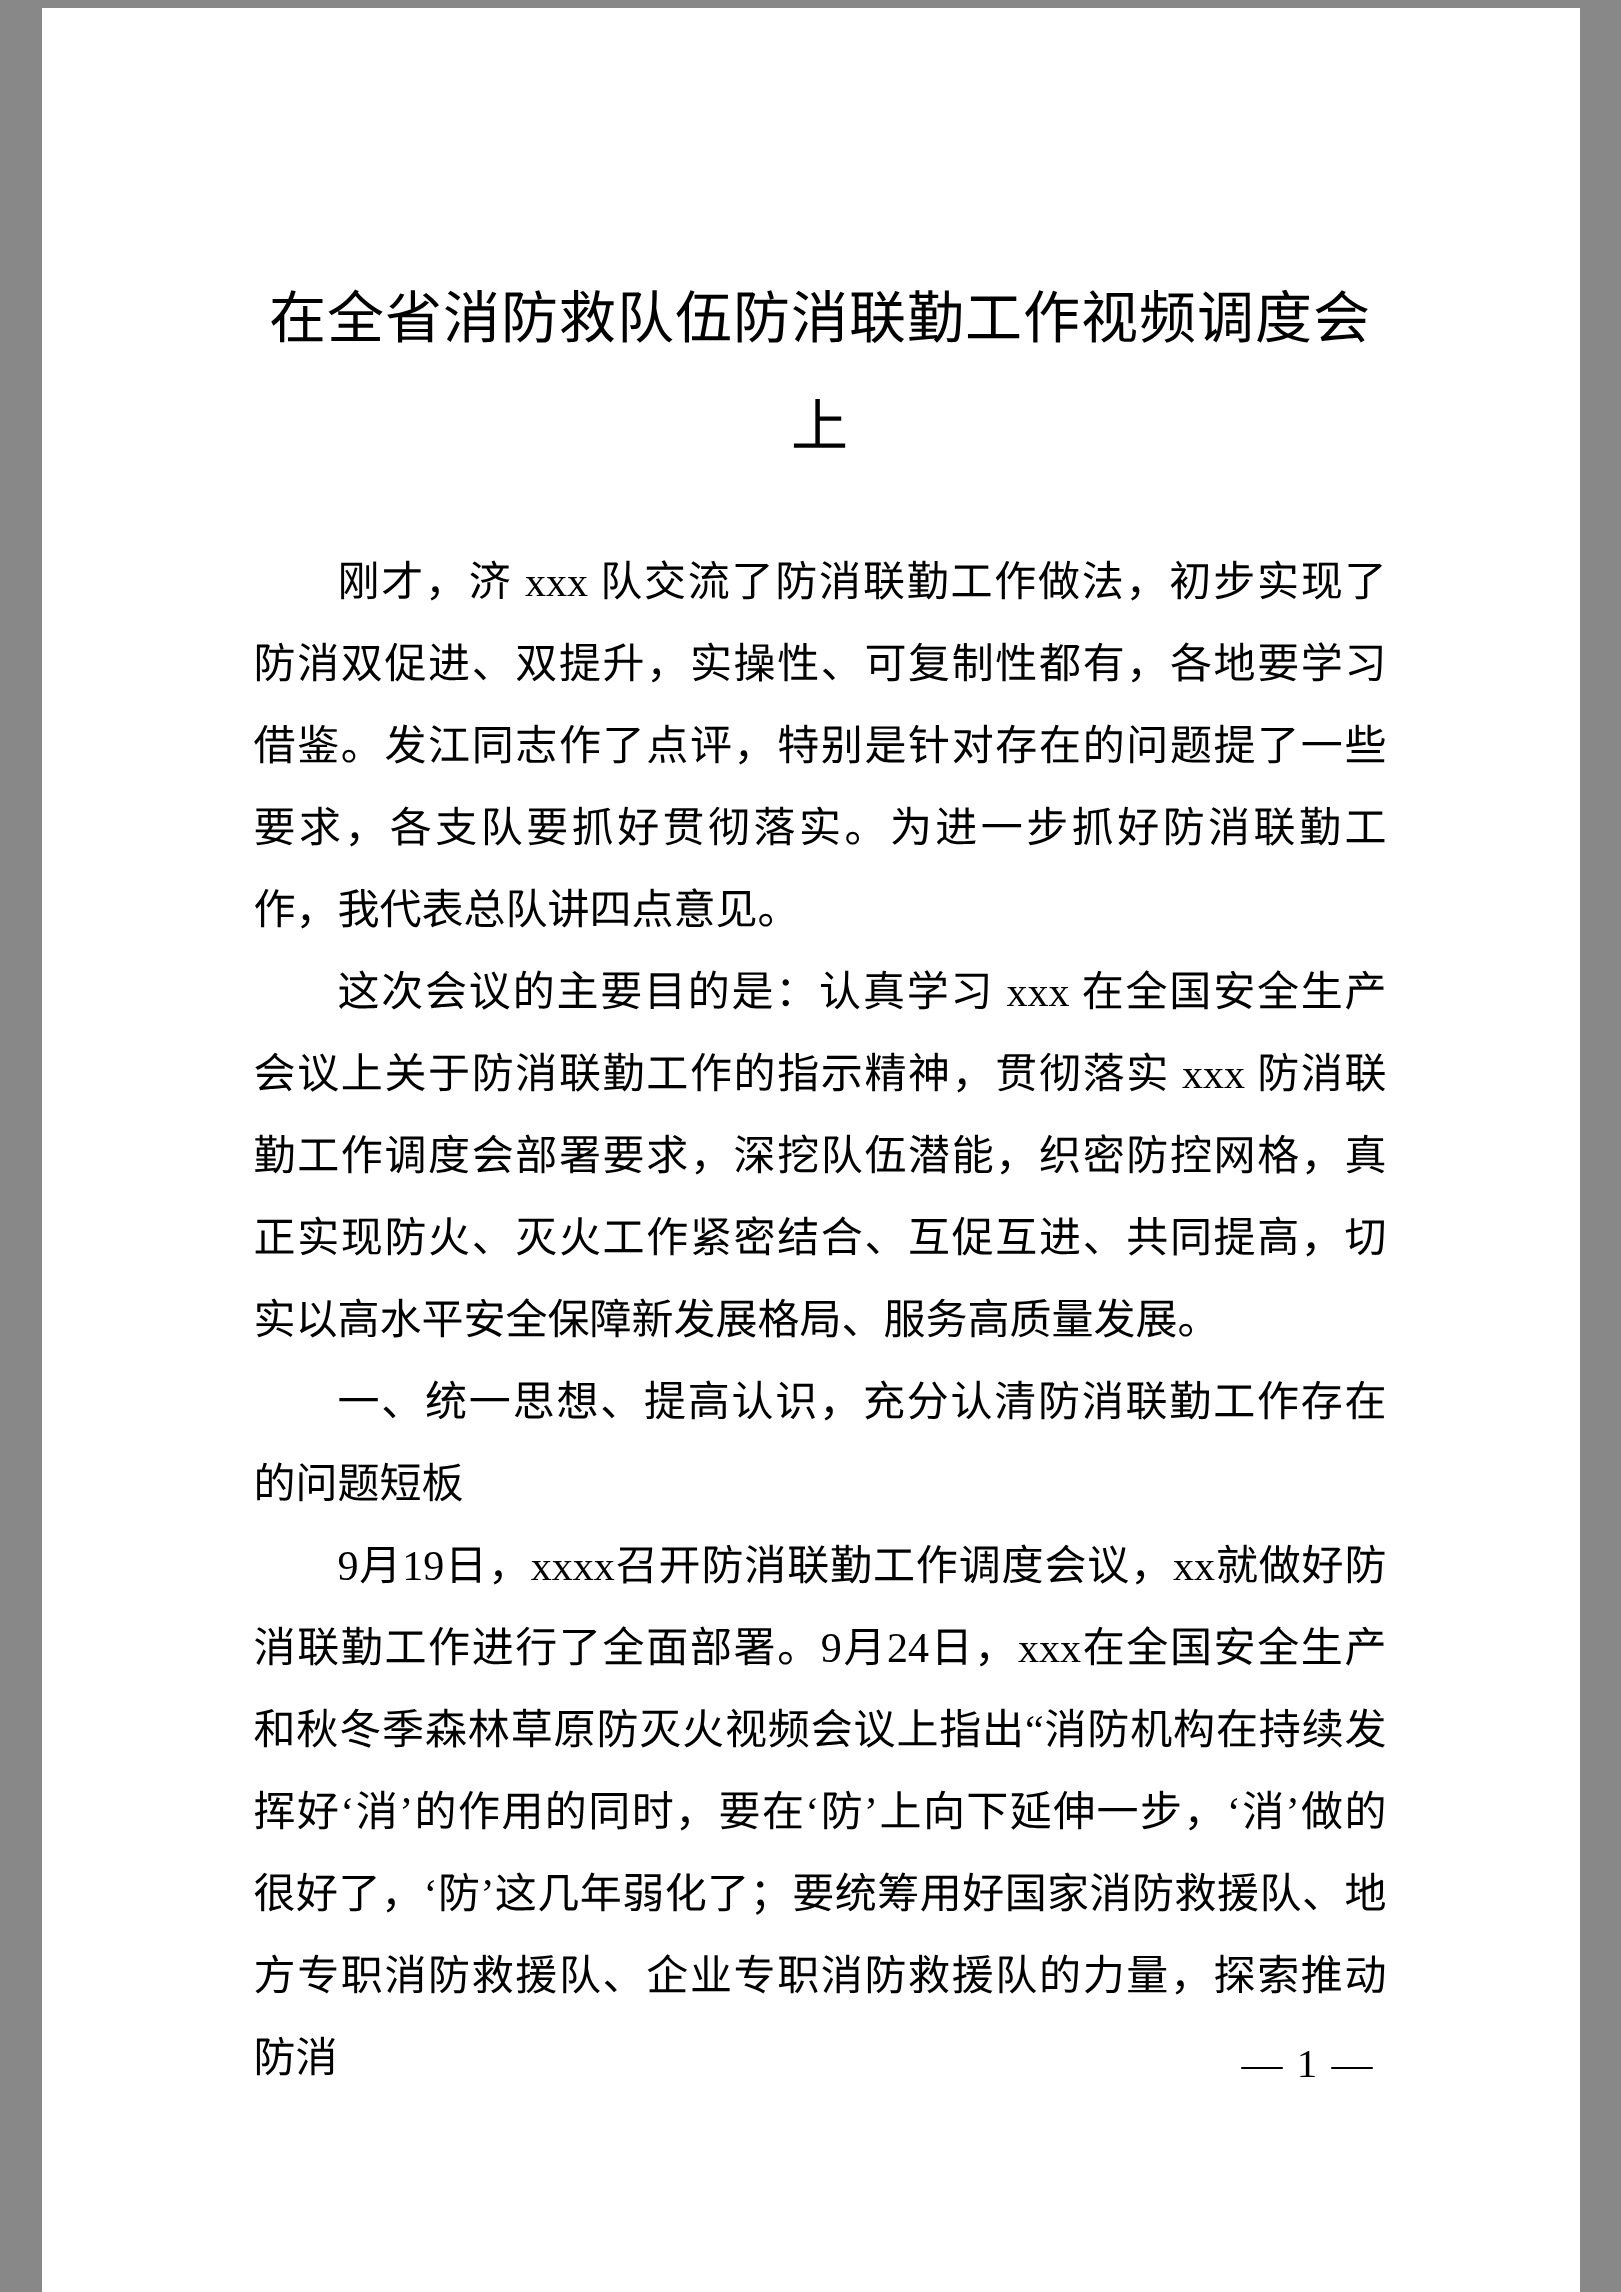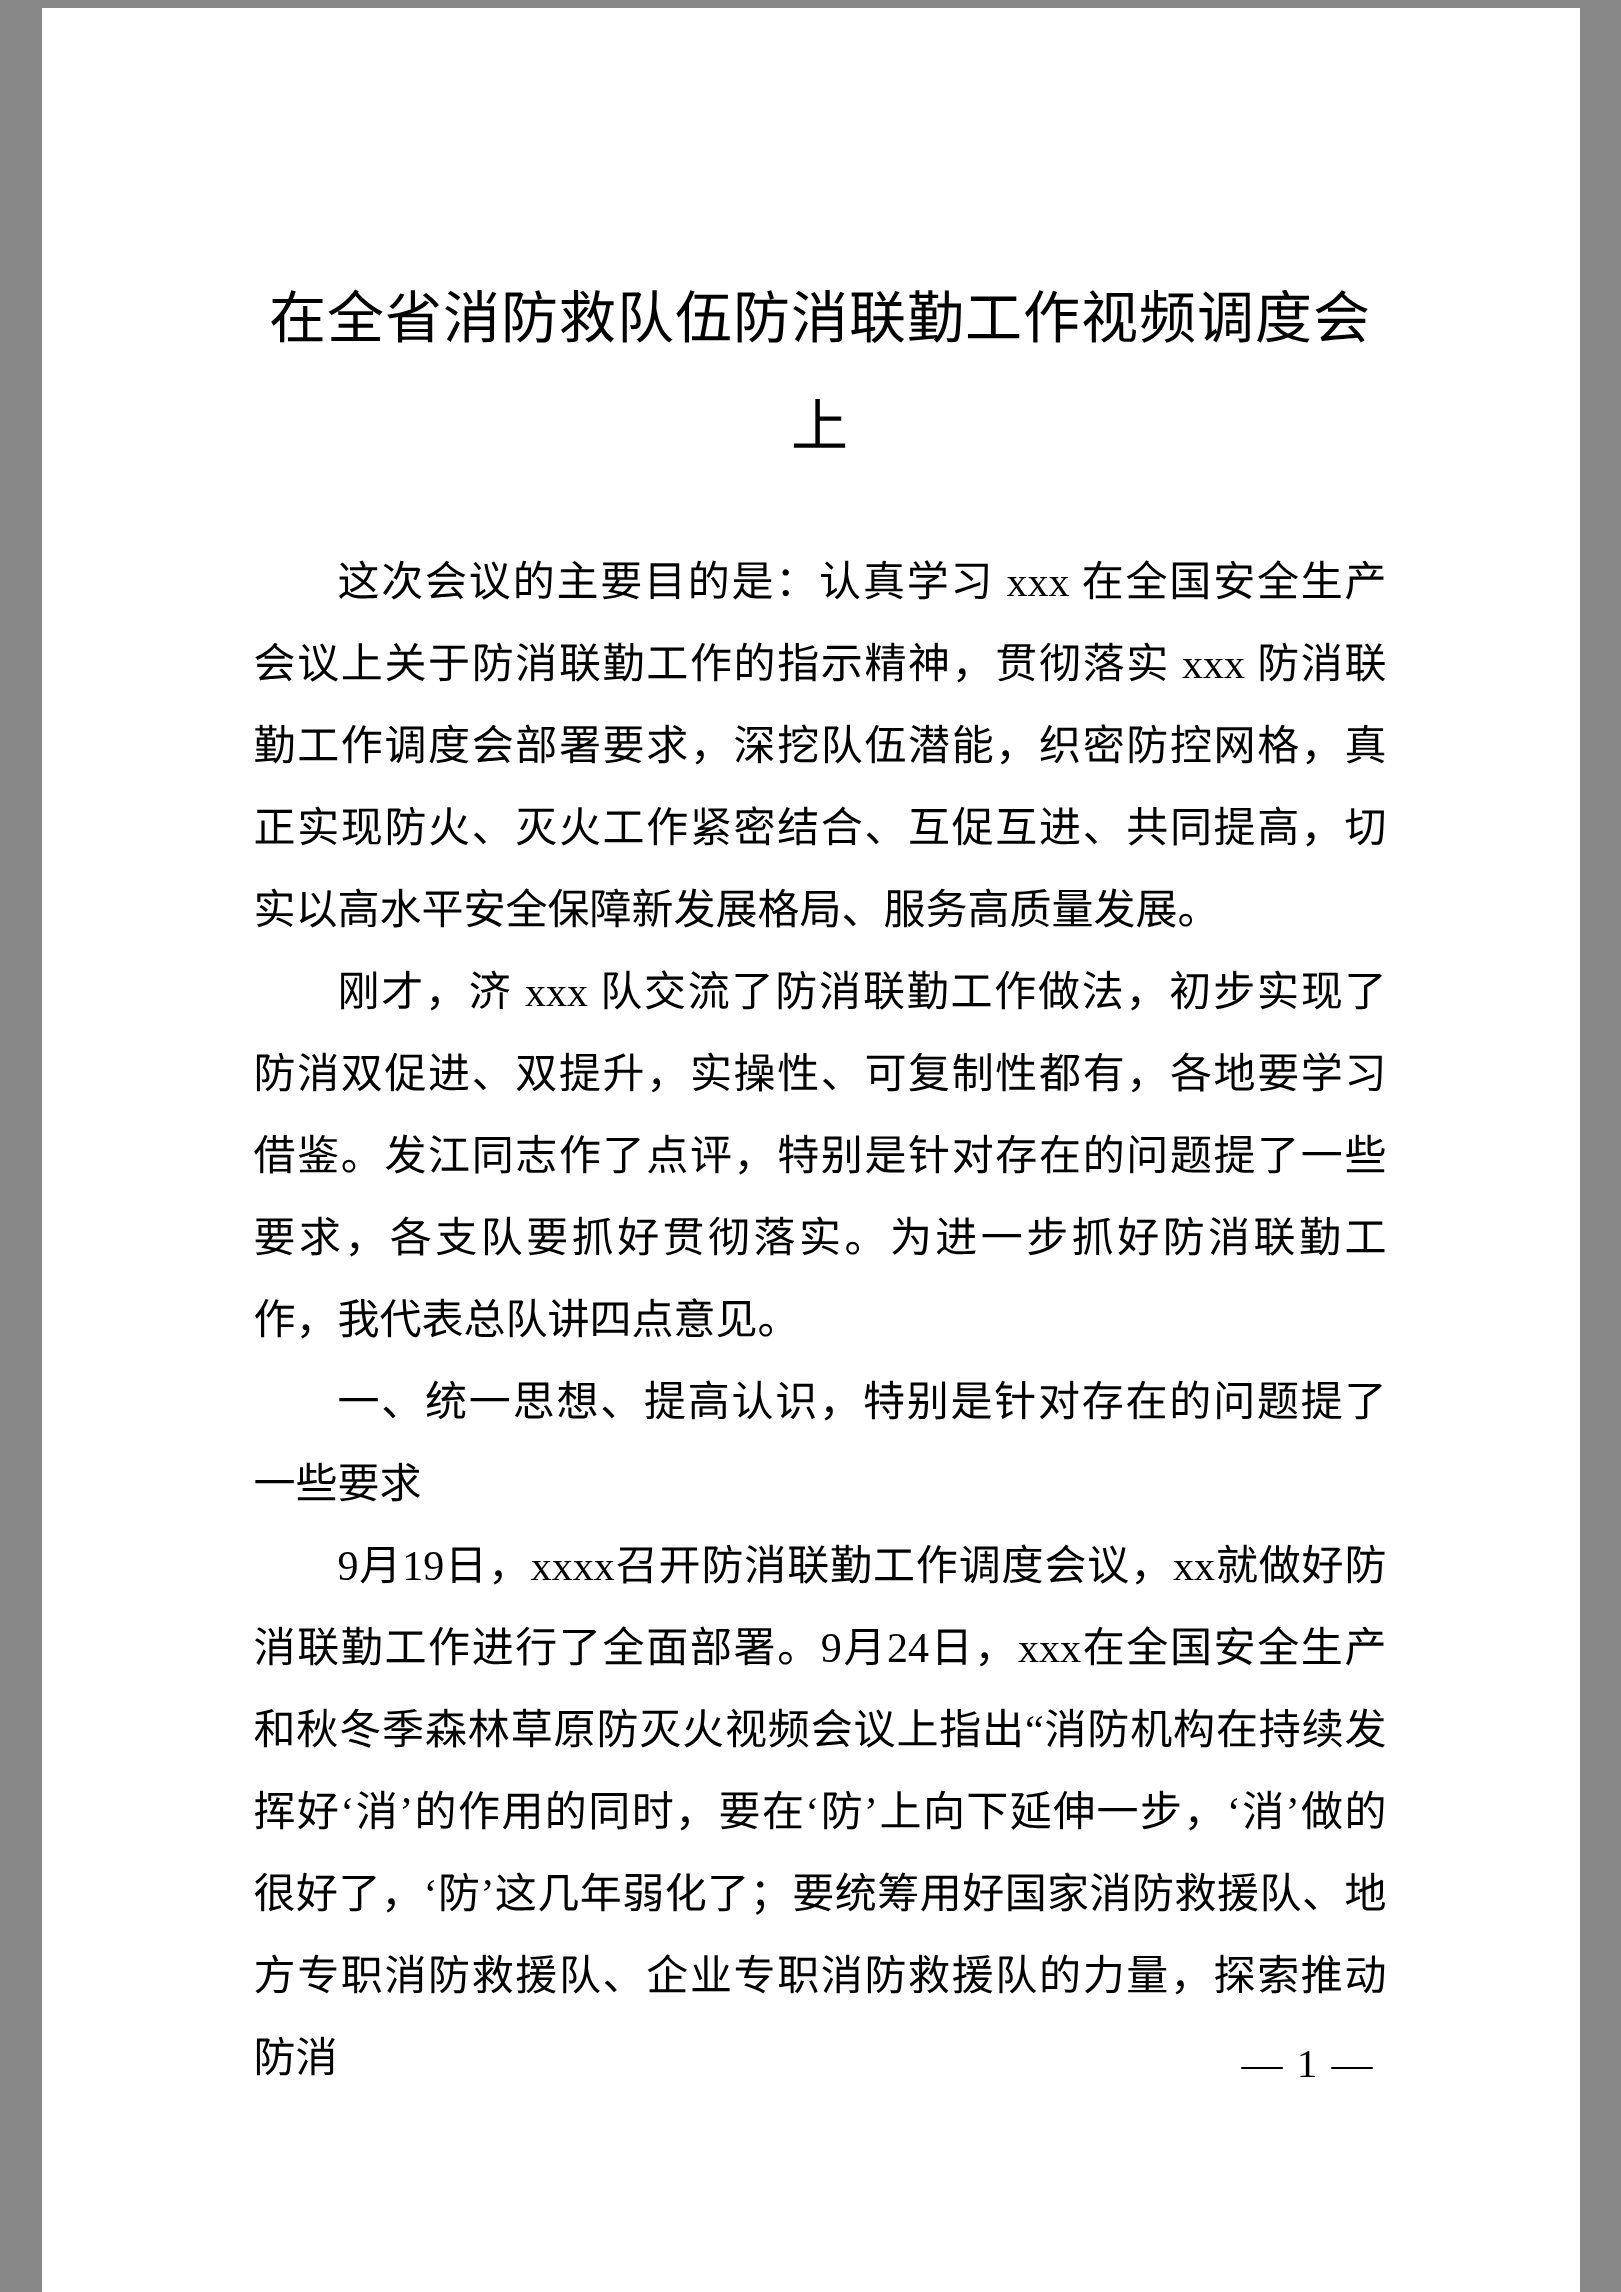--- a/index.html
+++ b/index.html
@@ -52,22 +52,22 @@
 </head>
 <body>
 
 <div class="page">
 
   <h1 class="title">
     <span class="tline">在全省消防救队伍防消联勤工作视频调度会上</span>
   </h1>
 
   <div class="body-text">
+    <p>刚才，济 xxx 队交流了防消联勤工作做法，初步实现了防消双促进、双提升，实操性、可复制性都有，各地要学习借鉴。发江同志作了点评，特别是针对存在的问题提了一些要求，各支队要抓好贯彻落实。为进一步抓好防消联勤工作，我代表总队讲四点意见。</p>
     <p>这次会议的主要目的是：认真学习 xxx 在全国安全生产会议上关于防消联勤工作的指示精神，贯彻落实 xxx 防消联勤工作调度会部署要求，深挖队伍潜能，织密防控网格，真正实现防火、灭火工作紧密结合、互促互进、共同提高，切实以高水平安全保障新发展格局、服务高质量发展。</p>
-    <p>刚才，济 xxx 队交流了防消联勤工作做法，初步实现了防消双促进、双提升，实操性、可复制性都有，各地要学习借鉴。发江同志作了点评，特别是针对存在的问题提了一些要求，各支队要抓好贯彻落实。为进一步抓好防消联勤工作，我代表总队讲四点意见。</p>
-    <p>一、统一思想、提高认识，特别是针对存在的问题提了一些要求</p>
+    <p>一、统一思想、提高认识，充分认清防消联勤工作存在的问题短板</p>
     <p>9月19日，xxxx召开防消联勤工作调度会议，xx就做好防消联勤工作进行了全面部署。9月24日，xxx在全国安全生产和秋冬季森林草原防灭火视频会议上指出“消防机构在持续发挥好‘消’的作用的同时，要在‘防’上向下延伸一步，‘消’做的很好了，‘防’这几年弱化了；要统筹用好国家消防救援队、地方专职消防救援队、企业专职消防救援队的力量，探索推动防消</p>
   </div>
 
   <div class="pagenum">— 1 —</div>
 
 </div>
 
 
 </body></html>

